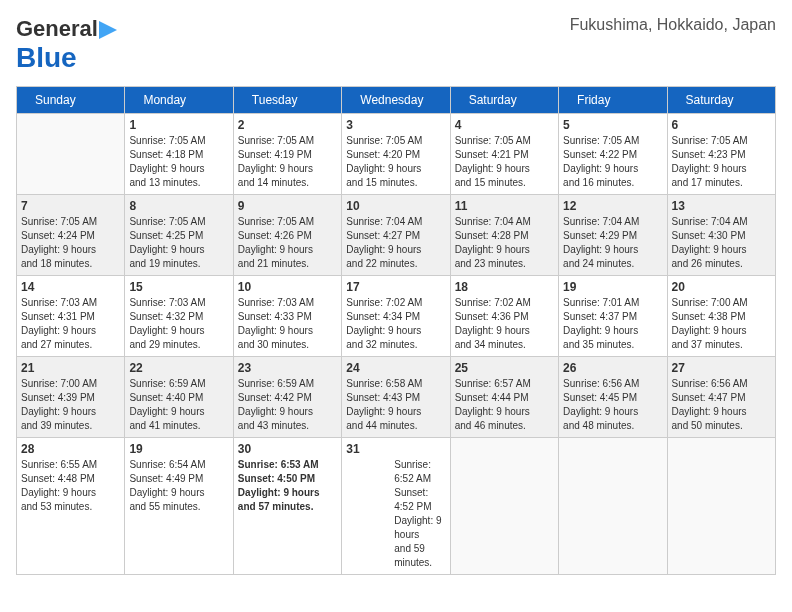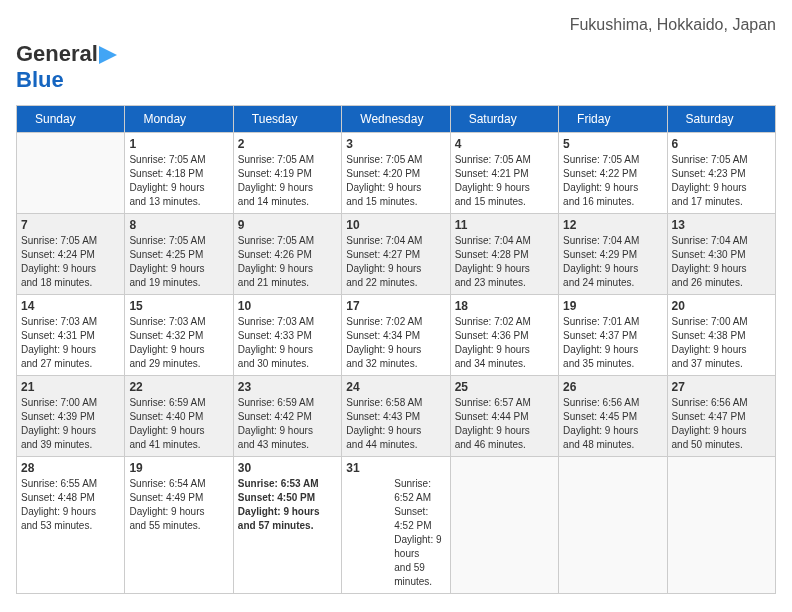--- a/index.html
+++ b/index.html
@@ -11,33 +11,32 @@
       padding: 16px;
     }
     .header {
       display: flex;
       justify-content: space-between;
       align-items: flex-start;
       margin-bottom: 12px;
     }
     .logo-wrapper {
       position: relative;
-      margin-top: 25px;
     }
     .logo-line {
       display: flex;
       align-items: center;
     }
     .logo-general {
       font-size: 22px;
       font-weight: bold;
       color: #333;
     }
     .logo-blue-part {
-      font-size: 22px;
+      font-size: 28px;
       font-weight: bold;
       color: #1565c0;
     }
     .title-block {
       text-align: right;
     }
     .main-title {
       font-size: 32px;
       font-weight: normal;
       color: #333;

